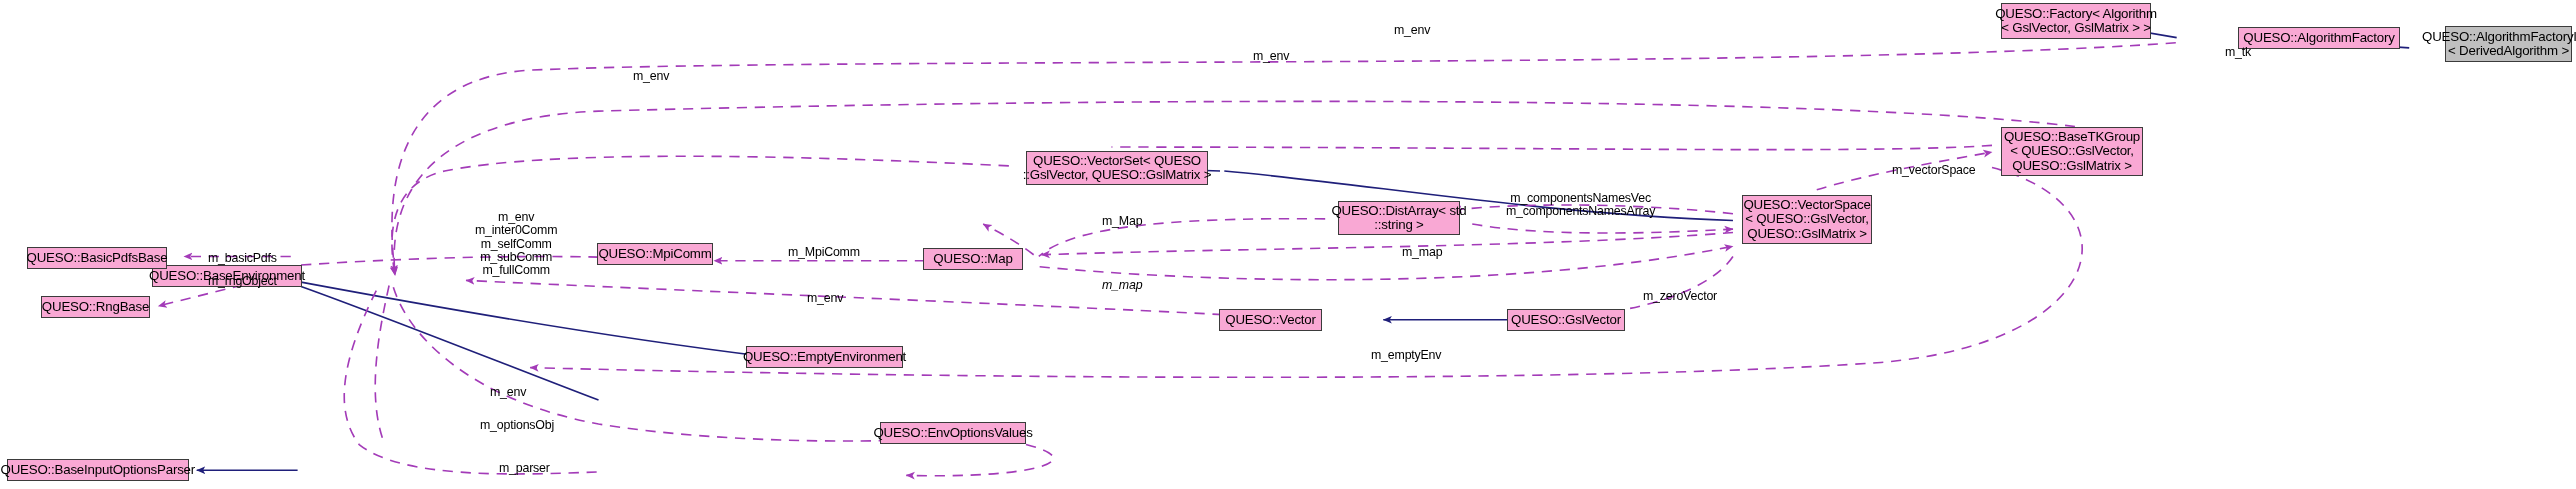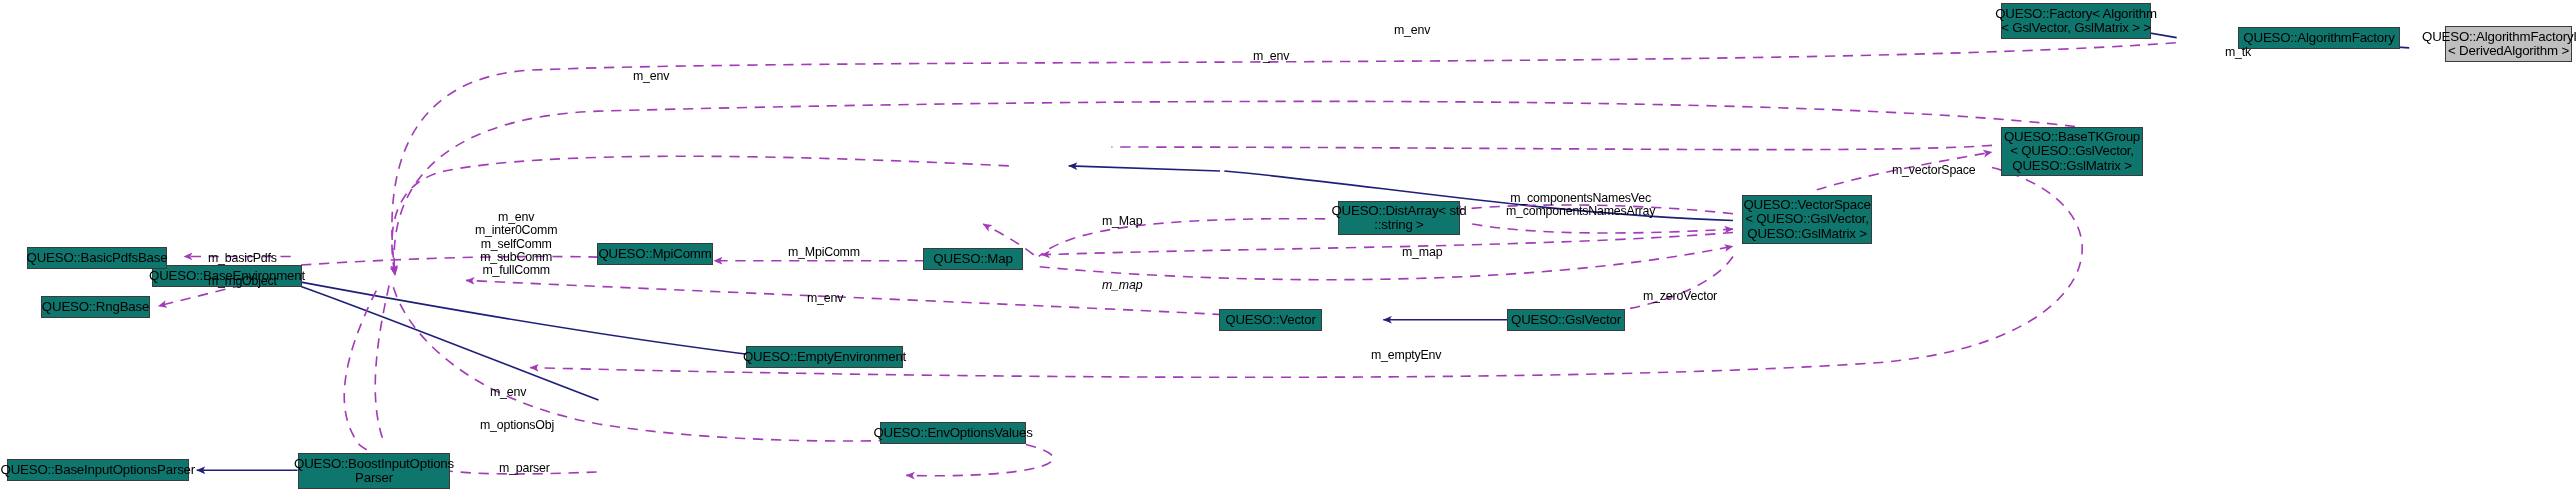--- a/index.html
+++ b/index.html
@@ -20,21 +20,21 @@
     left: 0;
     top: 0;
     width: 2576px;
     height: 489px;
     pointer-events: none;
   }
   .node {
     position: absolute;
     box-sizing: border-box;
     border: 1.4px solid #3b3b3b;
-    background: #0f766e;
+    background: #f9a8d4;
     color: #000000;
     font-size: 13.3px;
     line-height: 14.5px;
     text-align: center;
     display: flex;
     align-items: center;
     justify-content: center;
     padding: 1.7px 4.3px;
     white-space: pre;
     letter-spacing: -0.2px;
@@ -113,20 +113,22 @@
 &lt; DerivedAlgorithm &gt;</div>
 
   <div class="node" style="left:2001px; top:127px; width:142px; height:49px;">QUESO::BaseTKGroup
 &lt; QUESO::GslVector,
 QUESO::GslMatrix &gt;</div>
 
   <div class="node" style="left:1742px; top:195px; width:130px; height:49px;">QUESO::VectorSpace
 &lt; QUESO::GslVector,
 QUESO::GslMatrix &gt;</div>
 
+  <div class="node" style="left:1026px; top:151px; width:182px; height:34px;">QUESO::VectorSet&lt; QUESO
+::GslVector, QUESO::GslMatrix &gt;</div>
 
   <div class="node" style="left:1338px; top:201px; width:122px; height:34px;">QUESO::DistArray&lt; std
 ::string &gt;</div>
 
   <div class="node" style="left:923px; top:248px; width:100px; height:22px;">QUESO::Map</div>
 
   <div class="node" style="left:597px; top:243px; width:116px; height:22px;">QUESO::MpiComm</div>
 
   <div class="node" style="left:152px; top:265px; width:150px; height:22px;">QUESO::BaseEnvironment</div>
 
@@ -135,22 +137,20 @@
   <div class="node" style="left:41px; top:296px; width:109px; height:22px;">QUESO::RngBase</div>
 
   <div class="node" style="left:1219px; top:309px; width:103px; height:22px;">QUESO::Vector</div>
 
   <div class="node" style="left:1507px; top:309px; width:118px; height:22px;">QUESO::GslVector</div>
 
   <div class="node" style="left:746px; top:346px; width:157px; height:22px;">QUESO::EmptyEnvironment</div>
 
   <div class="node" style="left:880px; top:422px; width:146px; height:22px;">QUESO::EnvOptionsValues</div>
 
-  <div class="node" style="left:298px; top:453px; width:152px; height:36px;">QUESO::BoostInputOptions
-Parser</div>
 
   <div class="node" style="left:6.8px; top:459px; width:182px; height:22px;">QUESO::BaseInputOptionsParser</div>
 
   <div class="edgelabel" style="left:1394px; top:24px;">m_env</div>
 
   <div class="edgelabel" style="left:1253px; top:50px;">m_env</div>
 
   <div class="edgelabel" style="left:633px; top:70px;">m_env</div>
 
   <div class="edgelabel" style="left:2225px; top:46px;">m_tk</div>

